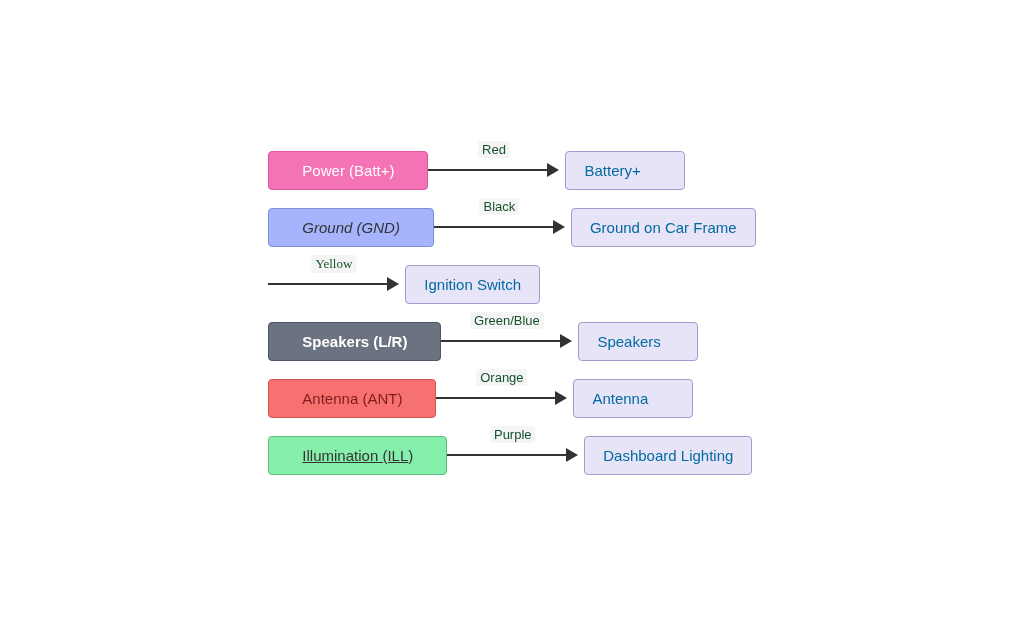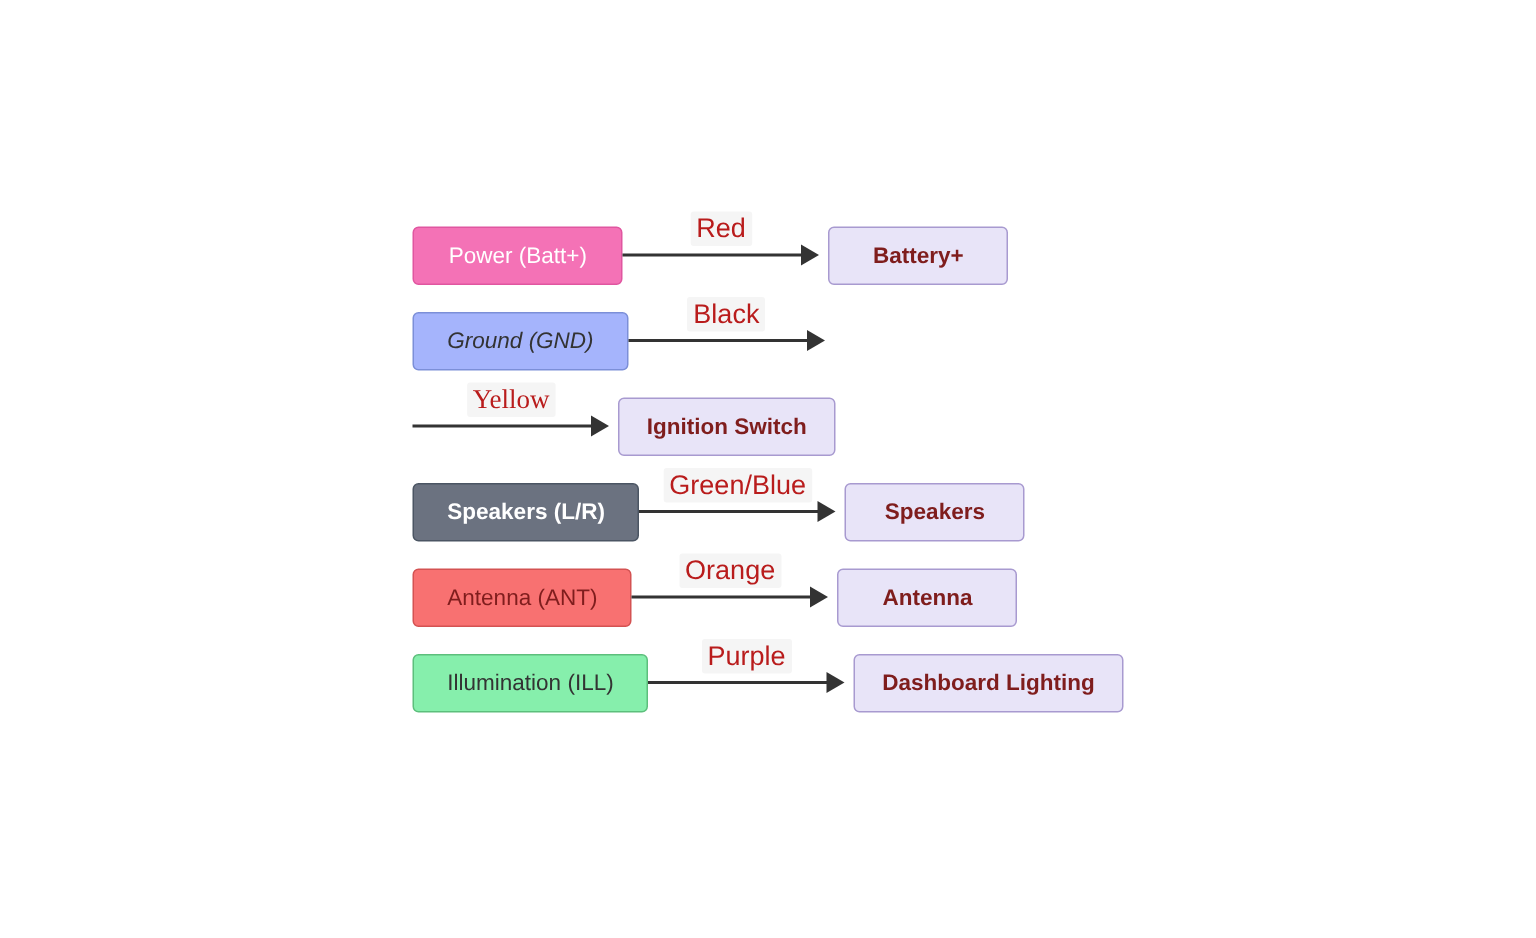--- a/index.html
+++ b/index.html
@@ -23,21 +23,21 @@
       padding: 20px 40px;
     }
 
     .row {
       display: flex;
       align-items: center;
       gap: 0;
     }
 
     .source-box {
-      padding: 10px 22px;
+      padding: 10px 33px;
       border-radius: 4px;
       font-size: 15px;
       font-weight: 500;
       min-width: 140px;
       text-align: center;
       border: 1px solid rgba(0,0,0,0.15);
     }
 
     .connector {
       display: flex;
@@ -48,57 +48,56 @@
     .line {
       height: 2px;
       background: #333;
     }
 
     .wire-label {
       position: absolute;
       top: -22px;
       left: 50%;
       transform: translateX(-50%);
-      font-size: 18px;
-      color: #b91c1c;
+      font-size: 13px;
+      color: #14532d;
       background: #f5f5f5;
       padding: 1px 4px;
       white-space: nowrap;
       border-radius: 2px;
     }
 
     .arrow {
       width: 0;
       height: 0;
       border-top: 7px solid transparent;
       border-bottom: 7px solid transparent;
       border-left: 12px solid #333;
       margin-left: -1px;
     }
 
     .dest-box {
       padding: 10px 18px;
       border-radius: 4px;
       font-size: 15px;
-      color: #7f1d1d;
+      color: #0369a1;
       background: #e8e4f8;
       border: 1.5px solid #a89ad0;
       min-width: 120px;
-      text-align: center;
+      text-align: left;
       margin-left: 6px;
-      font-weight: bold;
     }
 
     
     .box-pink    { background: #f472b6; border-color: #e056a0; color: #fff; }
     .box-lavender{ background: #a5b4fc; border-color: #7c8fd8; color: #333; font-style: italic; }
     .box-yellow  { background: #eab308; border-color: #c69700; color: #fff; }
     .box-gray    { background: #6b7280; border-color: #4b5563; color: #fff; font-weight: bold; }
     .box-salmon  { background: #f87171; border-color: #d45252; color: #7f1d1d; }
-    .box-mint    { background: #86efac; border-color: #5dbf7c; color: #333; }
+    .box-mint    { background: #86efac; border-color: #5dbf7c; color: #333; text-decoration: underline; }
   </style>
 </head>
 <body>
 
 <div class="diagram">
 <div class="row">
       <div class="source-box box-pink">Power (Batt+)</div>
       <div class="connector" style="position: relative; display: flex; align-items: center; margin-left: 0px;">
         <div class="line" style="width: 120px;"></div>
         <div class="wire-label">Red</div>
@@ -106,20 +105,21 @@
       </div>
       <div class="dest-box">Battery+</div>
     </div>
     <div class="row">
       <div class="source-box box-lavender">Ground (GND)</div>
       <div class="connector" style="position: relative; display: flex; align-items: center; margin-left: 0px;">
         <div class="line" style="width: 120px;"></div>
         <div class="wire-label">Black</div>
         <div class="arrow"></div>
       </div>
+      <div class="dest-box">Ground on Car Frame</div>
     </div>
     <div class="row">
       <div class="connector" style="position: relative; display: flex; align-items: center; margin-left: 0px; font-family: Liberation Serif, serif;">
         <div class="line" style="width: 120px;"></div>
         <div class="wire-label">Yellow</div>
         <div class="arrow"></div>
       </div>
       <div class="dest-box">Ignition Switch</div>
     </div>
     <div class="row">

